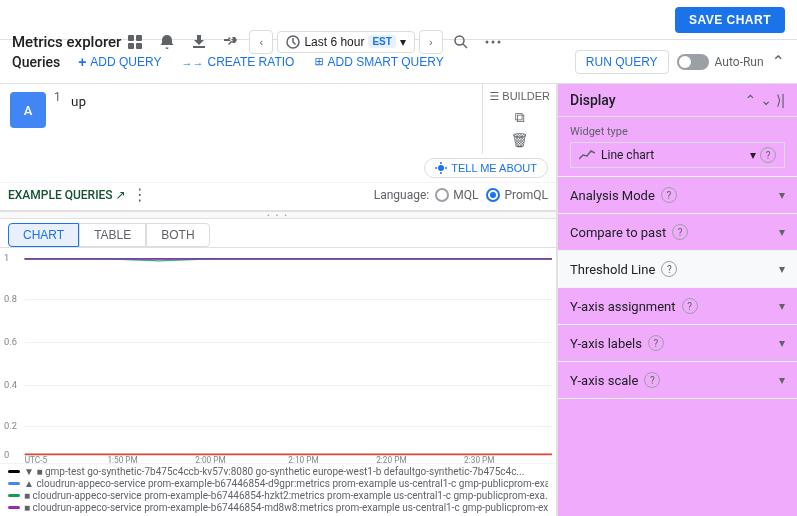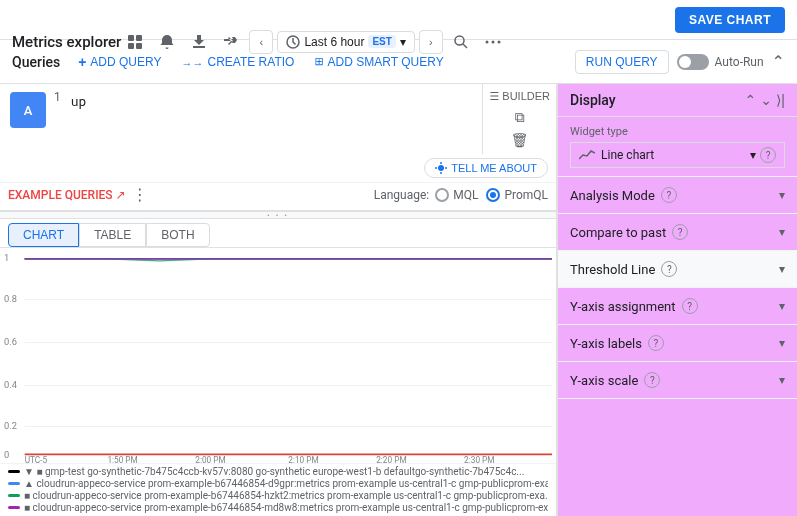--- a/index.html
+++ b/index.html
@@ -105,21 +105,21 @@
     .tell-btn, .help-btn {
       display: flex; align-items: center; gap: 4px;
       border: 1px solid #dadce0; background: #fff; border-radius: 16px;
       padding: 3px 10px; font-size: 11px; color: #1a73e8; font-weight: 500;
       cursor: pointer;
     }
     .query-footer {
       display: flex; align-items: center; justify-content: space-between;
       padding: 2px 8px 6px; border-top: 1px solid #f1f3f4;
     }
-    .example-queries-link { font-size: 12px; color: #ef4444; cursor: pointer; font-weight: 500; }
+    .example-queries-link { font-size: 12px; color: #14532d; cursor: pointer; font-weight: 500; }
     .more-btn { border: none; background: transparent; cursor: pointer; color: #5f6368; font-size: 16px; }
     .language-row { display: flex; align-items: center; gap: 6px; font-size: 12px; color: #5f6368; }
     .radio-group { display: flex; align-items: center; gap: 8px; }
     .radio-option { display: flex; align-items: center; gap: 4px; cursor: pointer; font-size: 12px; }
     .radio-circle {
       width: 14px; height: 14px; border-radius: 50%; border: 2px solid #9aa0a6;
       display: flex; align-items: center; justify-content: center;
     }
     .radio-circle.selected { border-color: #1a73e8; }
     .radio-dot { width: 6px; height: 6px; background: #1a73e8; border-radius: 50%; }

